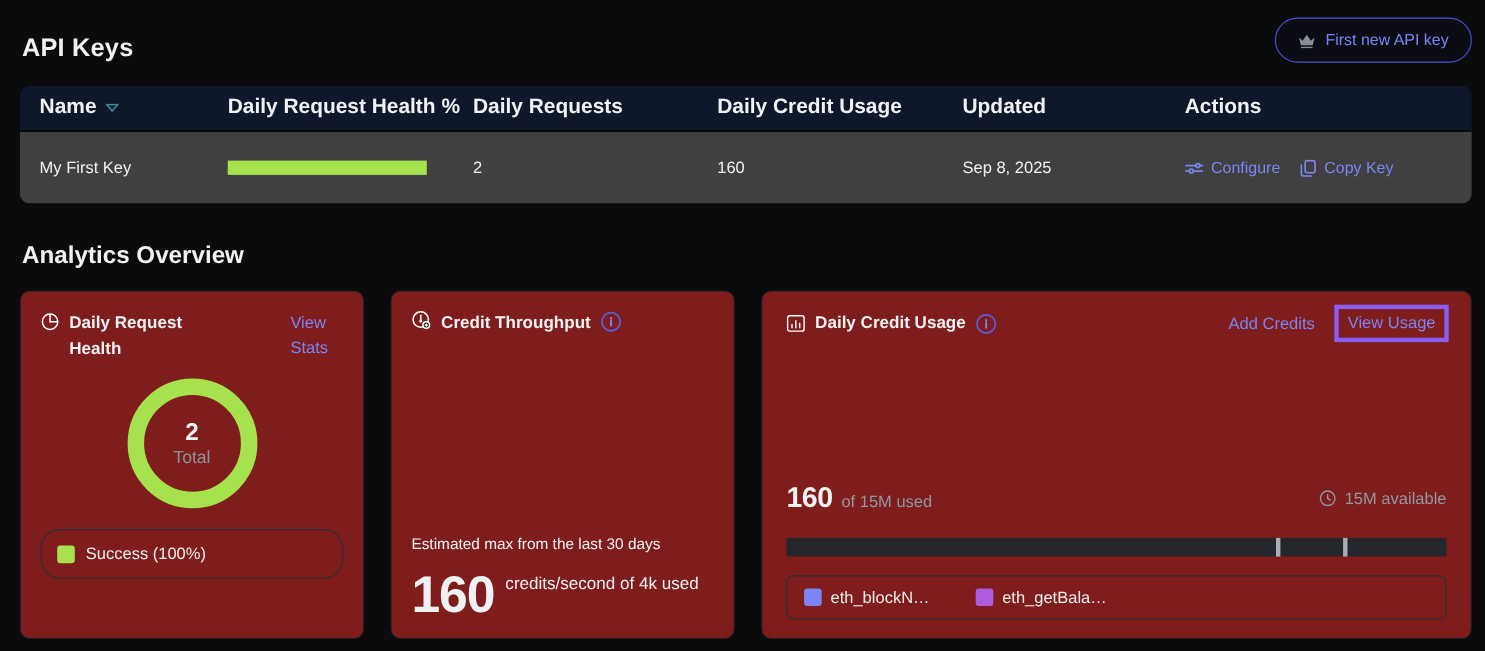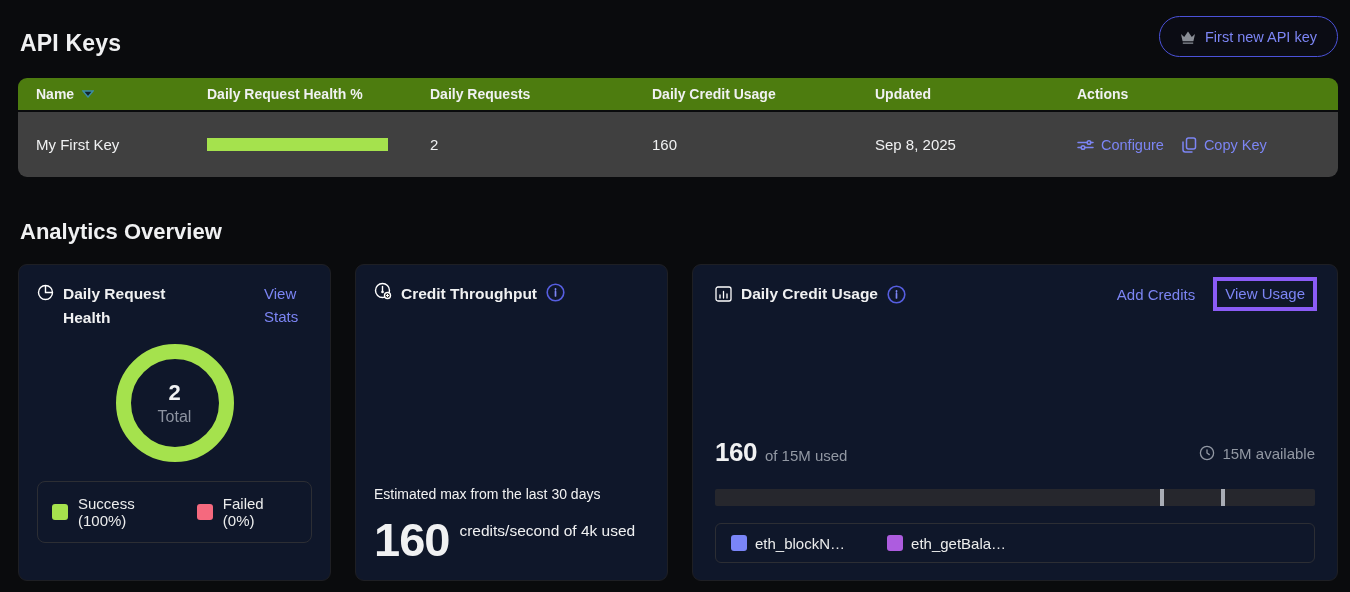--- a/index.html
+++ b/index.html
@@ -16,48 +16,48 @@
     position:absolute; right:12px; top:16px; height:41px;
     display:flex; align-items:center; gap:9px; padding:0 20px;
     background:#0b0c14; border:1px solid #4b52d9; border-radius:21px;
     color:#7c85f4; font-size:14.5px; cursor:pointer;
   }
   .crown { color:#8a8e96; display:flex; }
 
   
   .table { position:absolute; left:18px; right:12px; top:78px; border-radius:9px; overflow:hidden; }
   .tgrid { display:grid; grid-template-columns:189px 223px 222px 223px 202px 1fr; align-items:center; }
-  .thead { background:#4d7c0f; height:32px; font-size:14px; font-weight:600; }
+  .thead { background:#0f172a; height:40px; font-size:19px; font-weight:600; }
   .trow  { background:#404040; height:67px; font-size:15px; border-top:2px solid #0a0b0d; }
   .cell:first-child { padding-left:18px; }
   .th-name { display:flex; align-items:center; gap:8px; }
   .health-bar { width:181px; height:13px; background:#a5e24d; }
   .actions { display:flex; align-items:center; gap:18px; }
   .action-link { display:flex; align-items:center; gap:7px; color:#7c85f4; font-size:14.5px; cursor:pointer; }
 
   
   .analytics-title { position:absolute; left:20px; top:219px; font-size:22px; font-weight:700; }
   .cards { position:absolute; left:18px; right:12px; top:264px; height:317px; display:flex; gap:24px; }
-  .card { background:#0f172a; border:1px solid #1e1f24; border-radius:9px; padding:17px 18px; display:flex; flex-direction:column; }
+  .card { background:#7f1d1d; border:1px solid #1e1f24; border-radius:9px; padding:17px 18px; display:flex; flex-direction:column; }
   .card-sm { width:313px; flex:none; }
   .card-lg { flex:1; padding:17px 22px; }
   .card-head { display:flex; gap:9px; }
   .card-title { font-size:15.5px; font-weight:700; line-height:1.55; }
   .icon { display:flex; color:#fff; margin-top:2px; }
   .info-icon { display:flex; margin-top:1px; }
   .head-link { margin-left:auto; color:#7c85f4; font-size:15px; line-height:1.55; cursor:pointer; }
   .wrap-narrow { width:48px; }
   .title-narrow { width:118px; }
 
   
   .donut { width:118px; height:118px; border:15px solid #a5e24d; border-radius:50%;
            margin:14px auto 0; display:flex; flex-direction:column; align-items:center; justify-content:center; }
   .donut-total { font-size:22px; font-weight:700; }
   .donut-label { font-size:16px; color:#8d93a0; margin-top:2px; }
-  .legend-box { margin-top:19px; border:1px solid #2c2e34; border-radius:8px; padding:13px 14px; display:flex; flex-direction:row; gap:13px; }
+  .legend-box { margin-top:19px; border:1px solid #2c2e34; border-radius:17px; padding:13px 14px; display:flex; flex-direction:column; gap:13px; }
   .legend-item { display:flex; align-items:center; gap:10px; font-size:15px; color:#eceded; }
   .swatch { width:16px; height:16px; border-radius:3px; flex:none; }
 
   
   .spacer { flex:1; }
   .note { font-size:14px; color:#f2f2f2; margin-bottom:16px; }
   .big-row { display:flex; gap:10px; align-items:flex-start; }
   .big-num { font-size:47px; font-weight:700; line-height:.95; letter-spacing:-1px; }
   .big-unit { font-size:15.5px; line-height:1.55; width:210px; margin-top:1px; }
 
@@ -157,24 +157,20 @@
     </div>
     <div class="donut">
       <div class="donut-total">2</div>
       <div class="donut-label">Total</div>
     </div>
     <div class="legend-box">
       <div class="legend-item">
         <span class="swatch" style="background-color: rgb(165, 226, 77);"></span>
         <span>Success (100%)</span>
       </div>
-      <div class="legend-item">
-        <span class="swatch" style="background-color: rgb(245, 105, 126);"></span>
-        <span>Failed (0%)</span>
-      </div>
     </div>
   </div>
 
   <div class="card card-sm">
     <div class="card-head" style="">
       <span class="icon" style="margin-top:0;">
         <svg width="18" height="18" viewBox="0 0 18 18" fill="none" stroke="#fff" stroke-width="1.4">
             <circle cx="8.5" cy="8.5" r="7"></circle>
             <path d="M8.5 9.5V4.5" stroke-linecap="round"></path>
             <circle cx="8.5" cy="10" r="1.3" fill="#fff" stroke="none"></circle>

